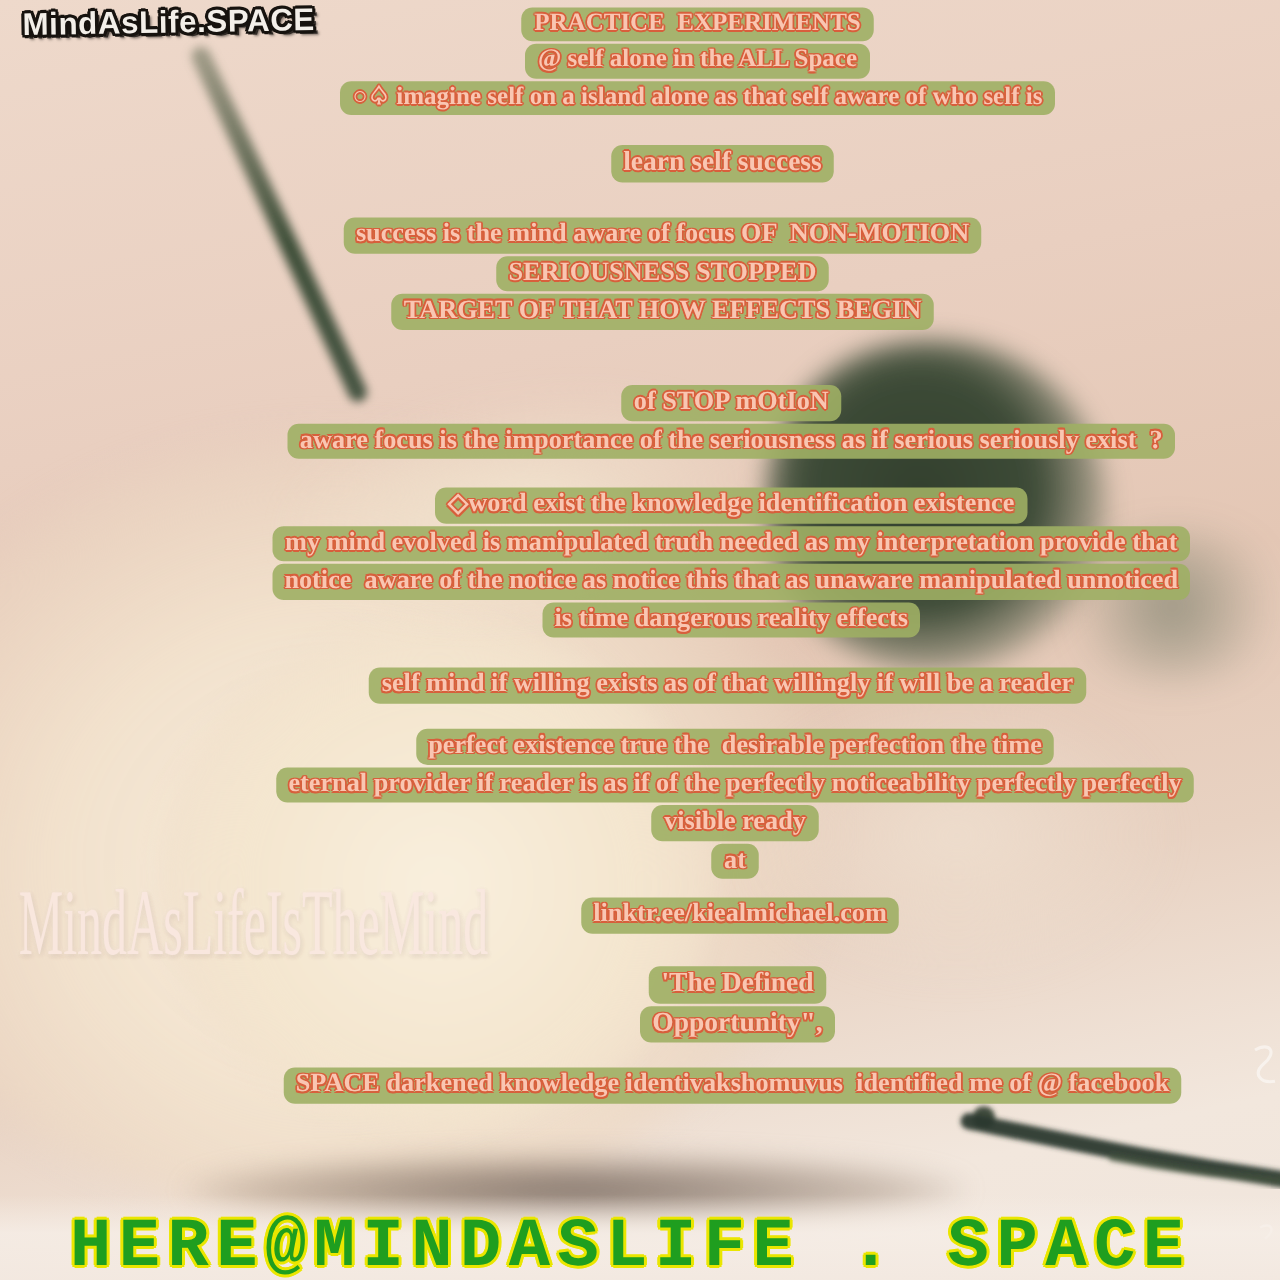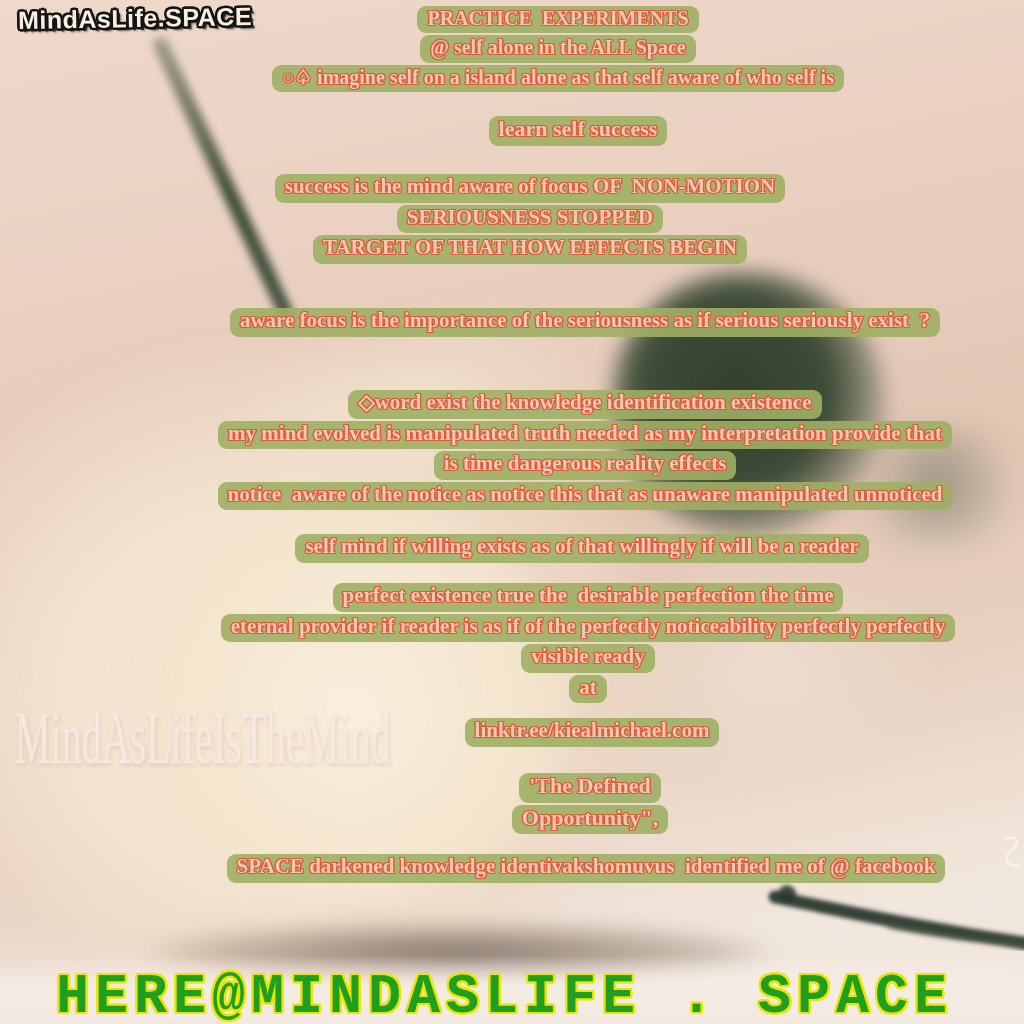--- a/index.html
+++ b/index.html
@@ -126,27 +126,28 @@
       </div>
       <div class="group" style="top: 116px; left: 141px; font-size: 22px;">
         <div class="pill">learn self success</div>
       </div>
       <div class="group" style="top: 174px; left: 93px; font-size: 21px;">
         <div class="pill">success is the mind aware of focus OF  NON-MOTION</div>
         <div class="pill">SERIOUSNESS STOPPED</div>
         <div class="pill">TARGET OF THAT HOW EFFECTS BEGIN</div>
       </div>
       <div class="group" style="top: 308px; left: 148px; font-size: 21px;">
+        <div class="pill">of STOP mOtIoN</div>
         <div class="pill">aware focus is the importance of the seriousness as if serious seriously exist  ?</div>
       </div>
       <div class="group" style="top: 390px; left: 148px; font-size: 21px;">
         <div class="pill">◇word exist the knowledge identification existence</div>
         <div class="pill">my mind evolved is manipulated truth needed as my interpretation provide that</div>
+        <div class="pill">notice  aware of the notice as notice this that as unaware manipulated unnoticed</div>
         <div class="pill">is time dangerous reality effects</div>
-        <div class="pill">notice  aware of the notice as notice this that as unaware manipulated unnoticed</div>
       </div>
       <div class="group" style="top: 534px; left: 145px; font-size: 21px;">
         <div class="pill">self mind if willing exists as of that willingly if will be a reader</div>
       </div>
       <div class="group" style="top: 583px; left: 151px; font-size: 21px;">
         <div class="pill">perfect existence true the  desirable perfection the time</div>
         <div class="pill">eternal provider if reader is as if of the perfectly noticeability perfectly perfectly</div>
         <div class="pill">visible ready</div>
         <div class="pill">at</div>
       </div>

